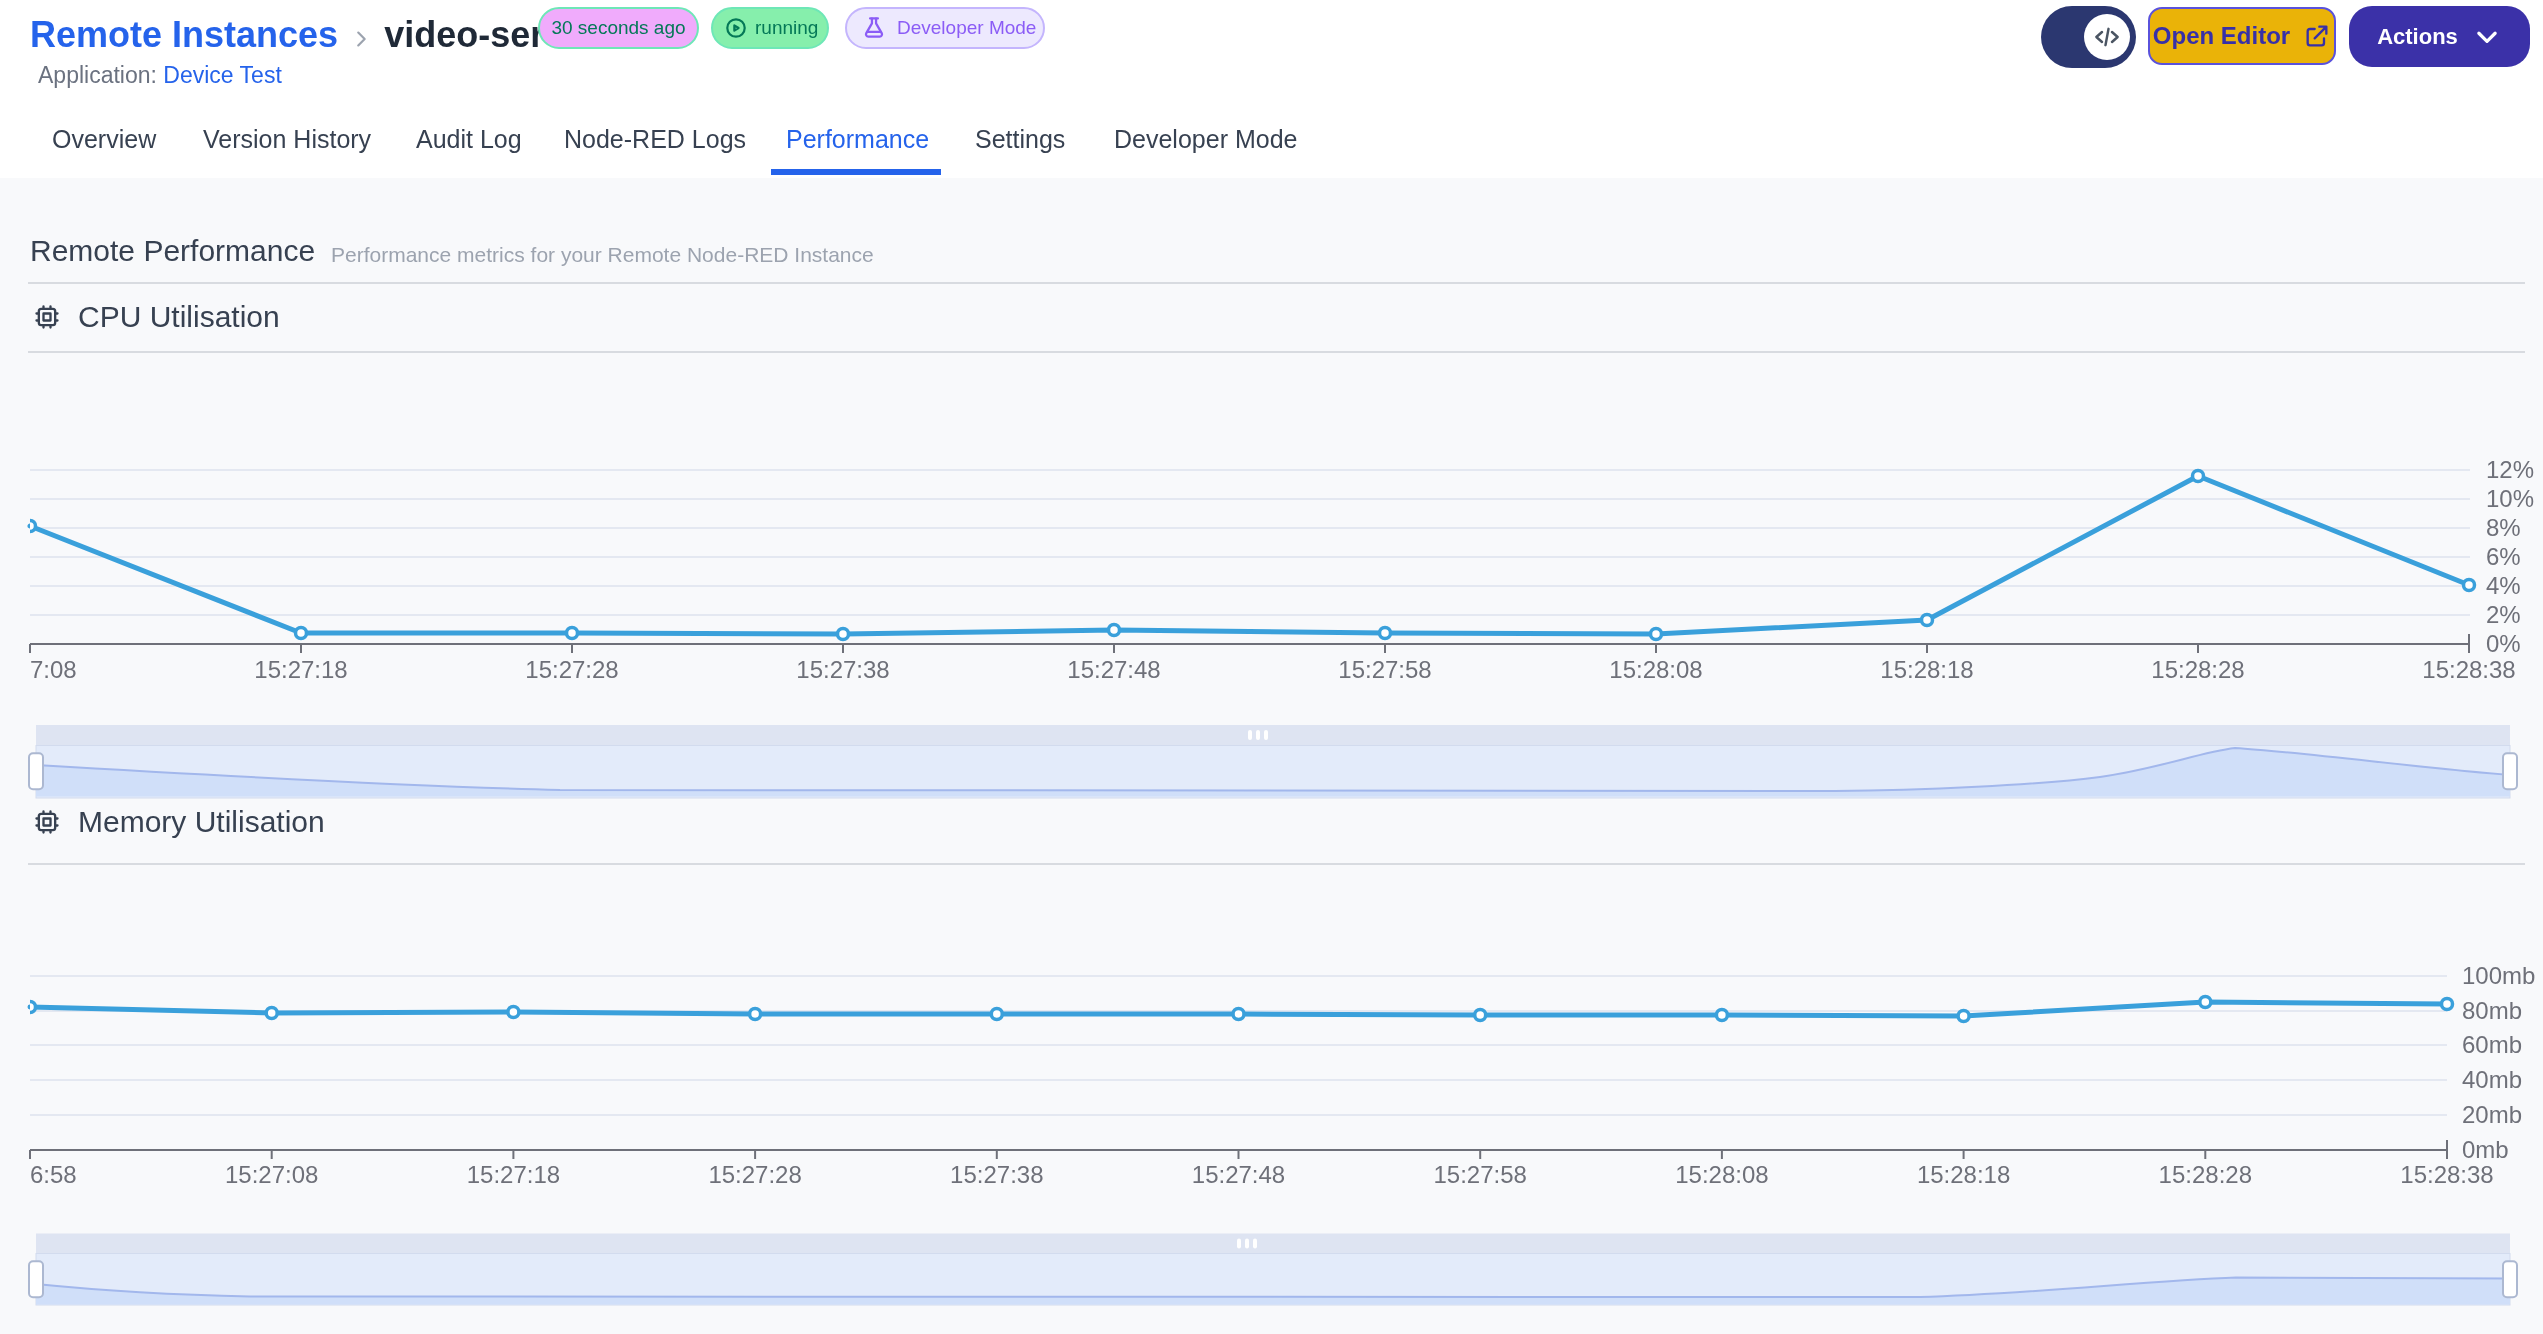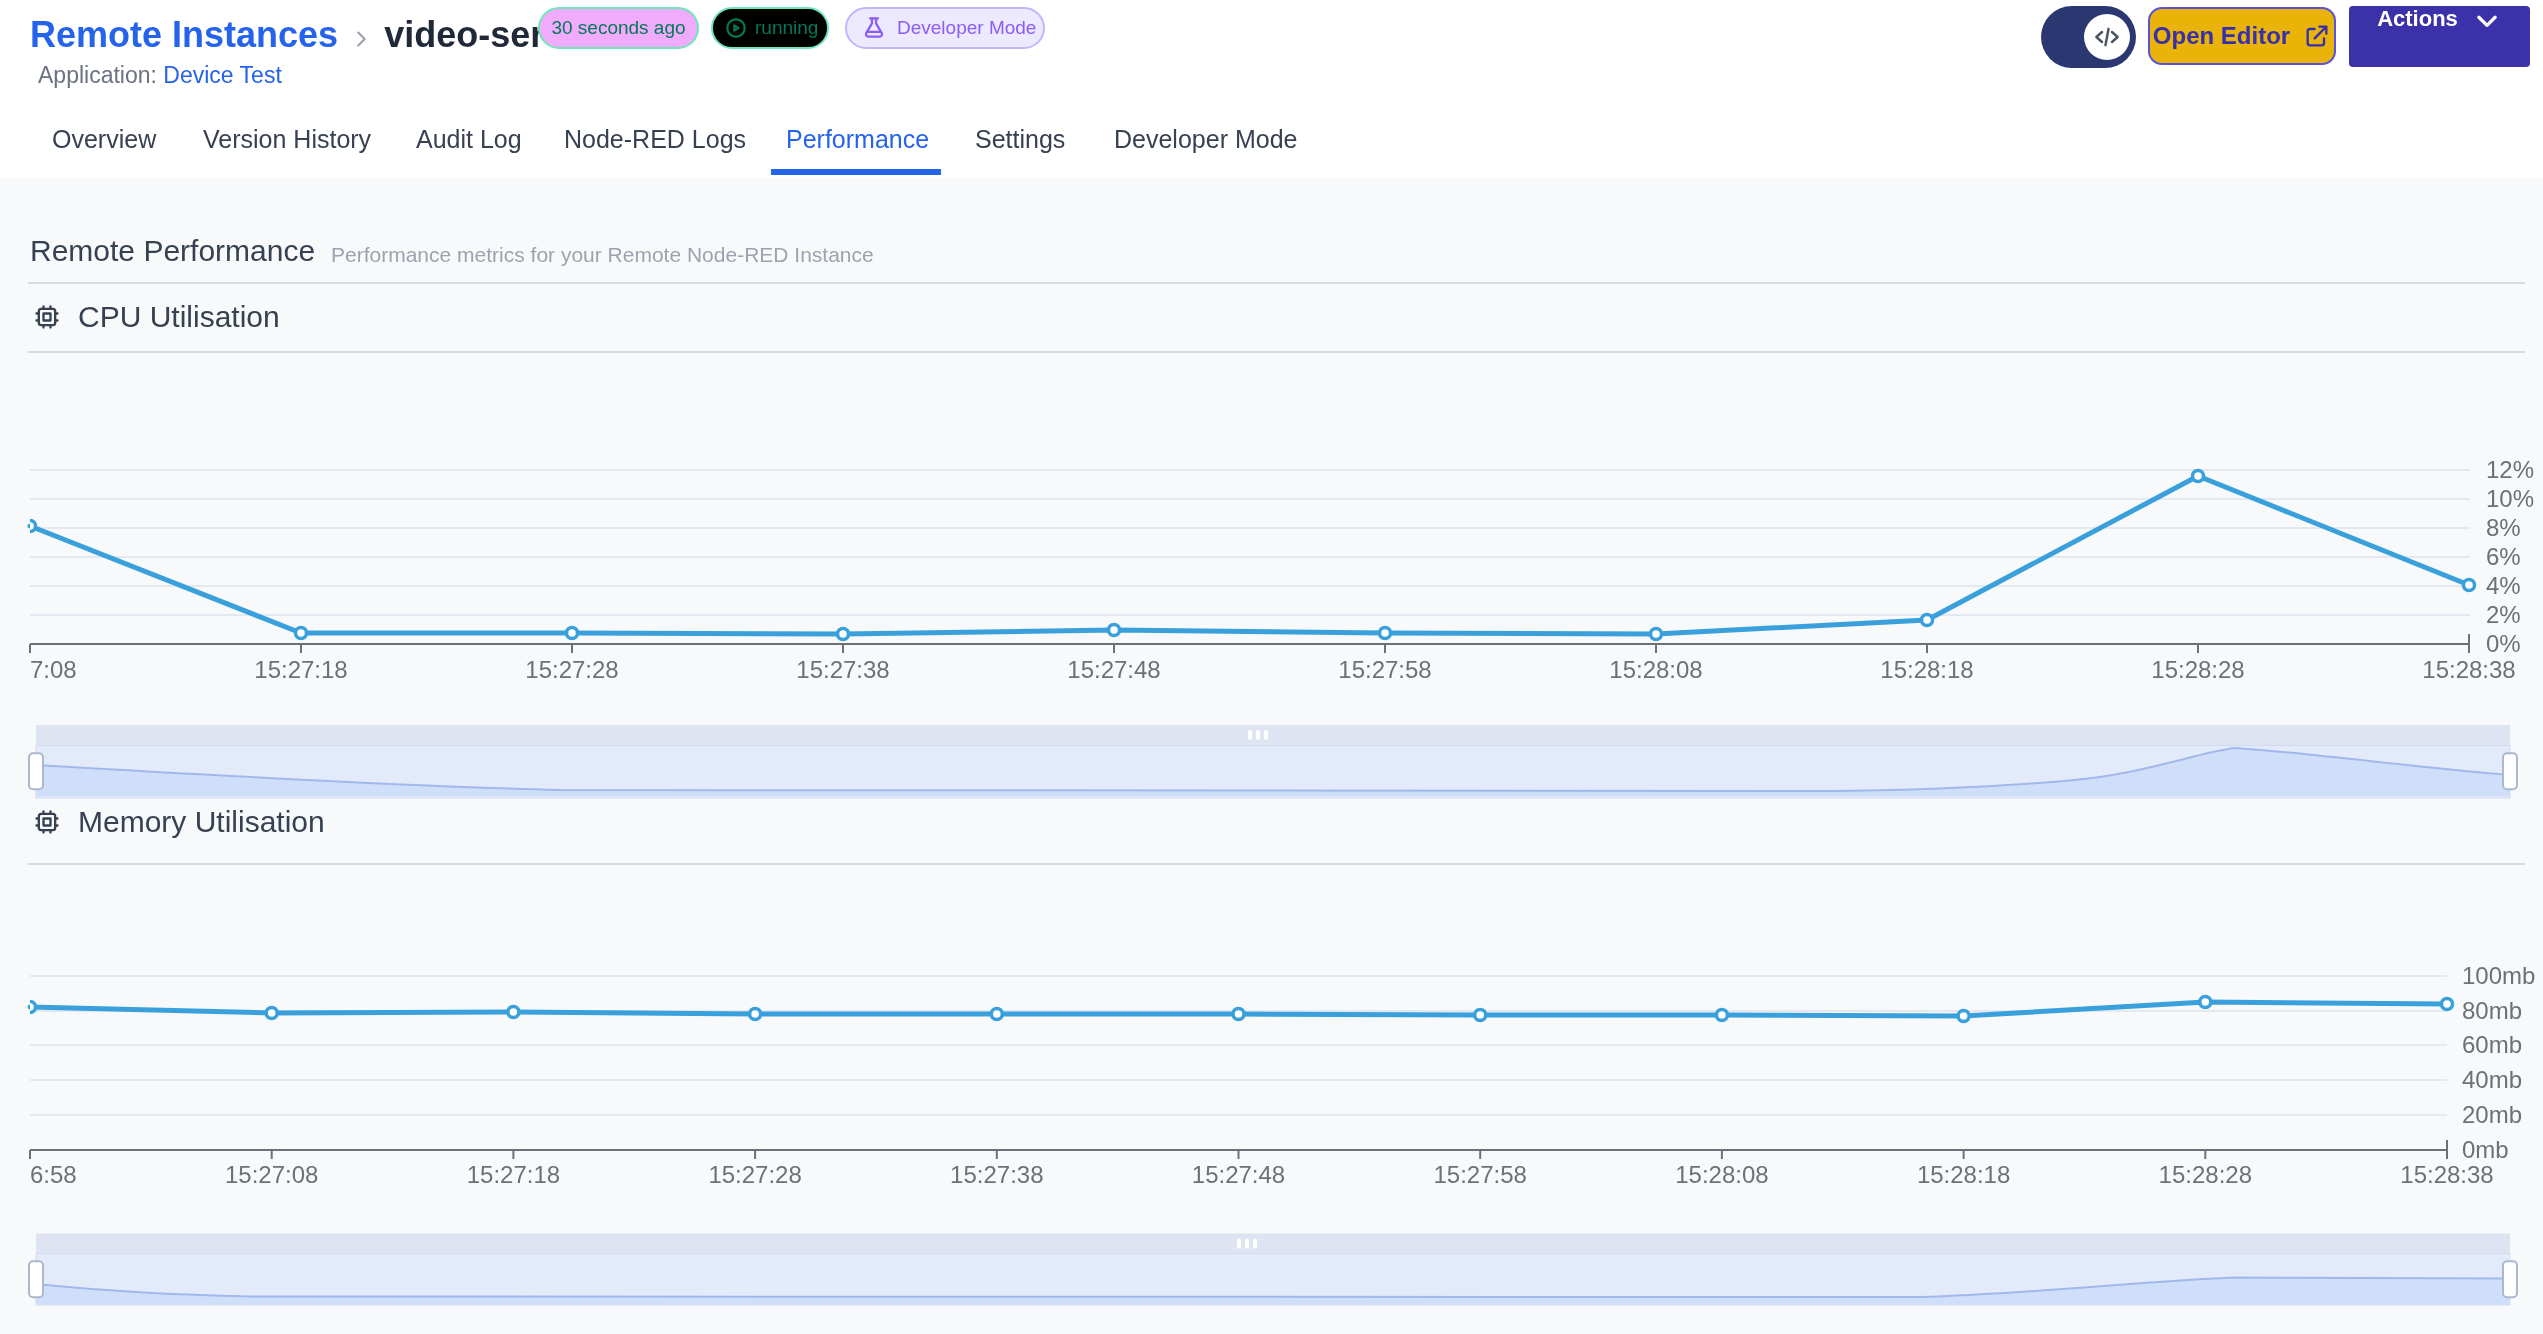--- a/index.html
+++ b/index.html
@@ -8,32 +8,32 @@
 .abs { position:absolute; }
 
 #content-bg { left:0; top:178px; width:2543px; height:1156px; background:#f8f9fb; }
 #crumb { left:30px; top:14px; font-size:36px; font-weight:700; color:#2563eb; white-space:nowrap; }
 #crumb .sep { padding:0 2px; }
 #crumb .name { color:#1f2937; }
 #appline { left:38px; top:62px; font-size:23px; color:#6b7280; white-space:nowrap; }
 #appline a { color:#2563eb; text-decoration:none; }
 .badge { position:absolute; top:7px; height:42px; border-radius:21px; display:flex; align-items:center; font-size:19px; white-space:nowrap; }
 #b1 { left:538px; width:161px; background:#f0abfc; border:2px solid #6ee7b7; color:#047857; justify-content:center; }
-#b2 { left:711px; width:118px; background:#000000; border:2px solid #6ee7b7; color:#047857; padding-left:12px; }
+#b2 { left:711px; width:118px; background:#86efac; border:2px solid #6ee7b7; color:#047857; padding-left:12px; }
 #b2 svg { margin-right:8px; }
 #b3 { left:845px; width:200px; background:#ede9fe; border:2px solid #c4b5fd; color:#8b5cf6; padding-left:14px; }
 #b3 svg { margin-right:10px; }
 
 #toggle { left:2041px; top:6px; width:95px; height:62px; border-radius:31px; background:#2b3770; }
 #toggle .knob { position:absolute; right:6px; top:8px; width:46px; height:46px; border-radius:50%; background:#fff; display:flex; align-items:center; justify-content:center; }
 
 #open-editor { left:2148px; top:7px; width:188px; height:58px; background:#eab308; border:2px solid #5a52dc; border-radius:14px; display:flex; align-items:center; justify-content:center; color:#3730a8; font-weight:700; font-size:24px; white-space:nowrap; }
 #open-editor svg { margin-left:13px; }
 
-#actions { left:2349px; top:6px; width:181px; height:61px; background:#3b31a8; border-radius:4px; display:flex; justify-content:center; color:#fff; font-weight:700; font-size:22px; }
+#actions { left:2349px; top:6px; width:181px; height:61px; background:#3b31a8; border-radius:23px; display:flex; align-items:center; justify-content:center; color:#fff; font-weight:700; font-size:22px; }
 #actions svg { margin-left:14px; }
 
 .tab { position:absolute; top:125px; font-size:25px; color:#374151; white-space:nowrap; }
 .tab.active { color:#2563eb; }
 #tab-underline { left:771px; top:169px; width:170px; height:6px; background:#2563eb; }
 
 #rp-title { left:30px; top:234px; font-size:30px; color:#374151; }
 #rp-sub { left:331px; top:243px; font-size:21px; color:#9ca3af; white-space:nowrap; }
 .divider { position:absolute; left:28px; width:2497px; height:2px; background:#d8dbe0; }
 .sec-head { position:absolute; left:33px; display:flex; align-items:center; color:#374151; }

